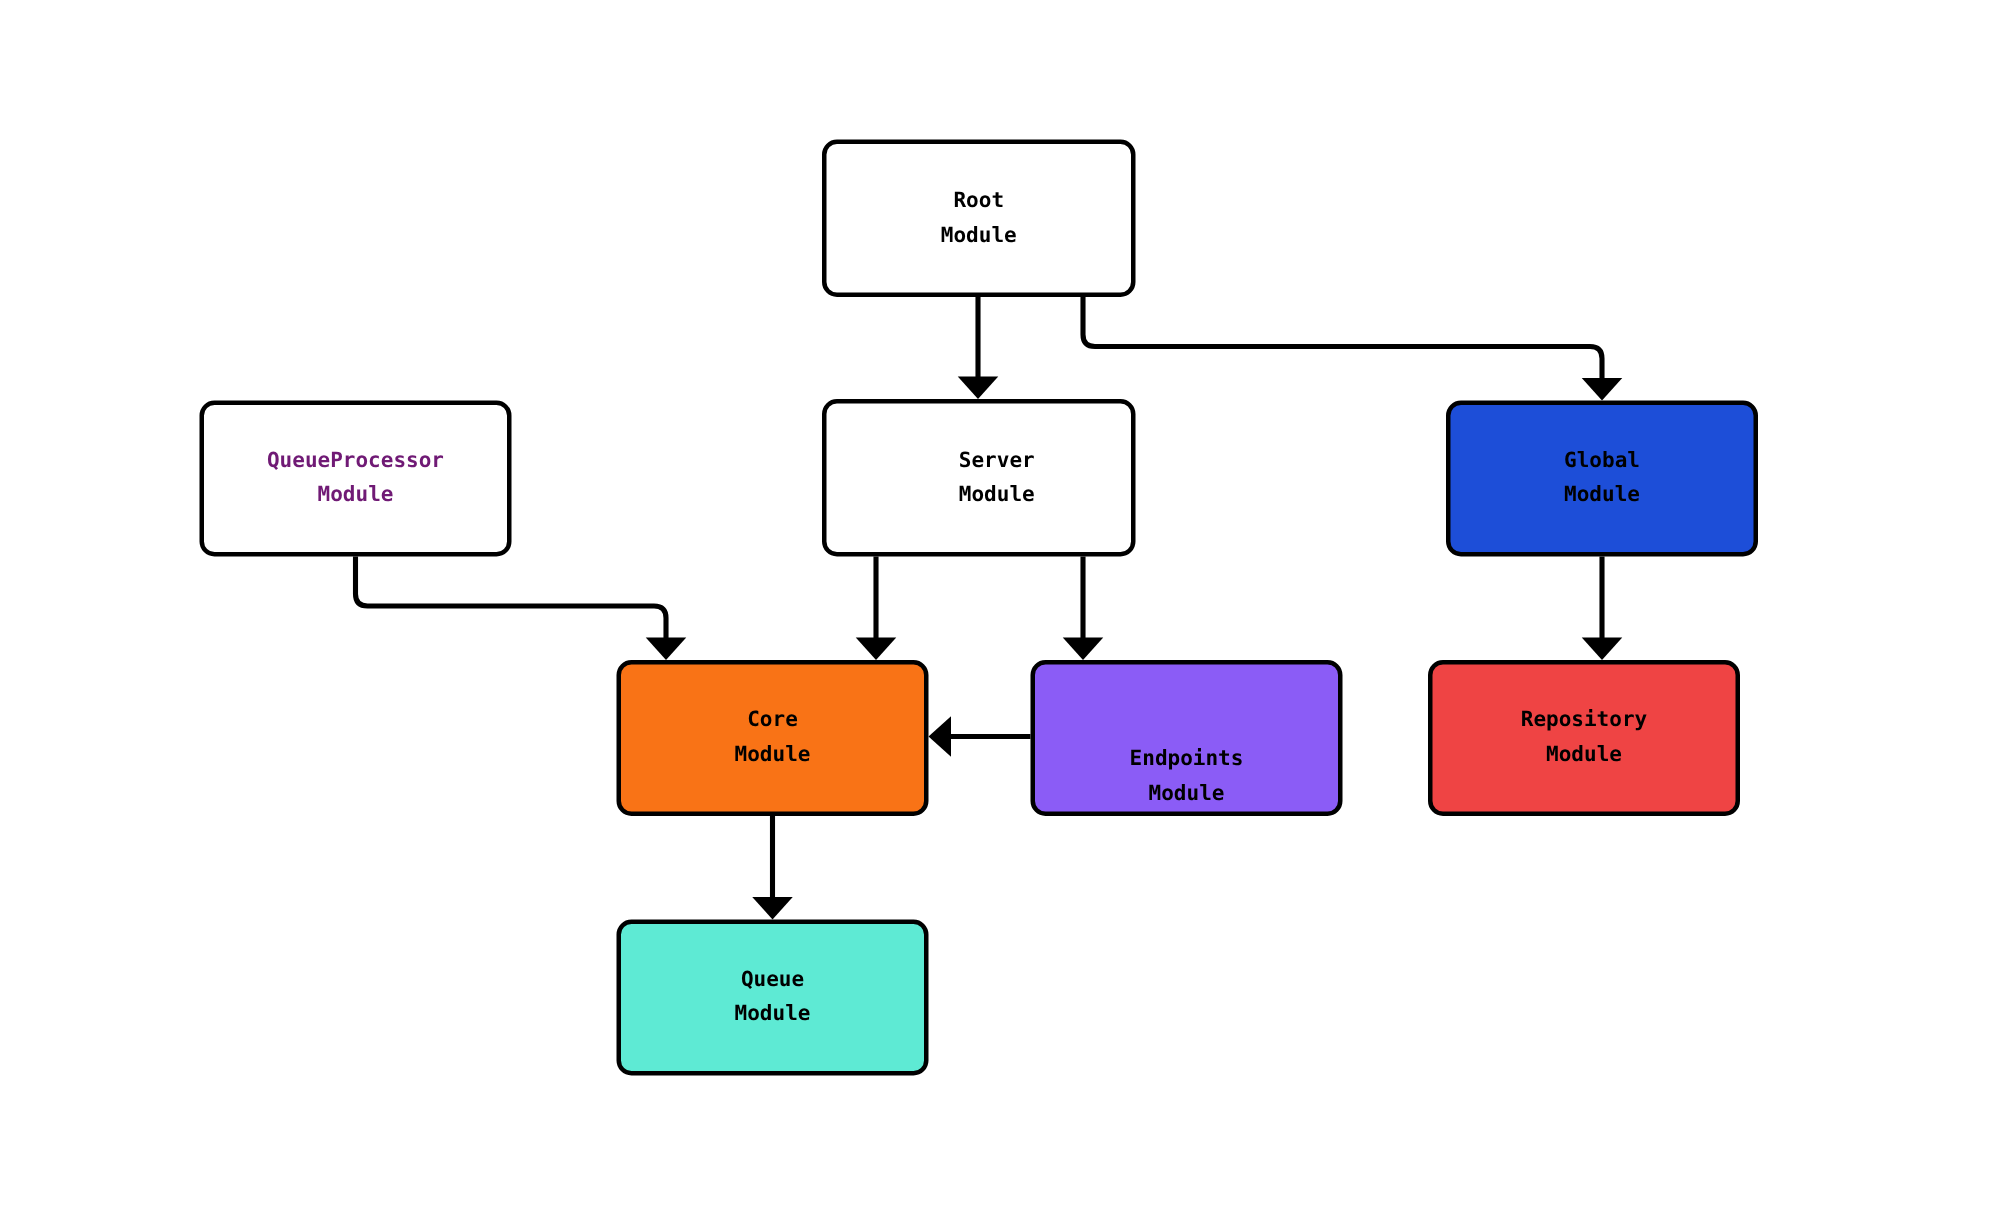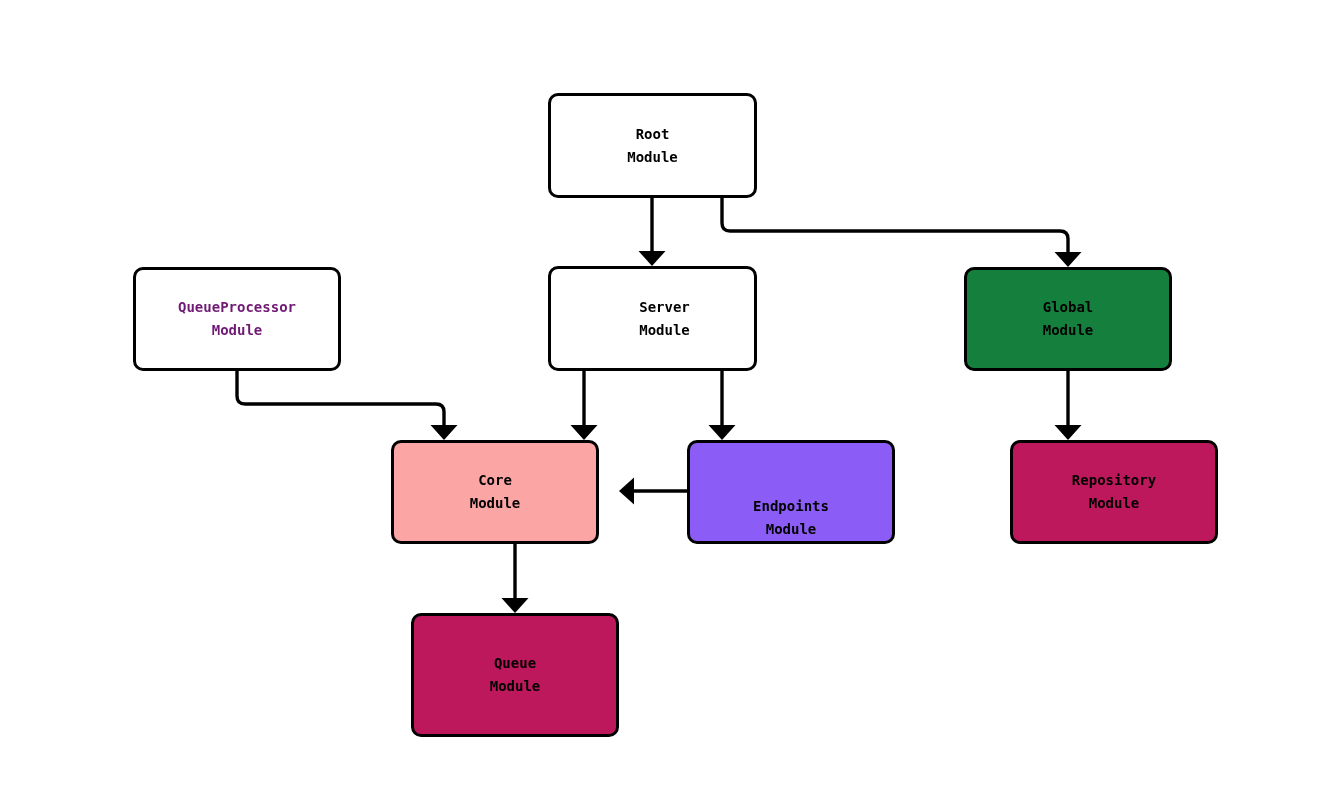--- a/index.html
+++ b/index.html
@@ -72,34 +72,34 @@
         <span class="label-line">Module</span>
       </div>
       <div class="node" style="left: 548px; top: 266px; width: 209px; height: 105px; border-color: rgb(0, 0, 0); background: rgb(255, 255, 255); color: rgb(0, 0, 0); padding-left: 24px;">
         <span class="label-line">Server</span>
         <span class="label-line">Module</span>
       </div>
       <div class="node" style="left: 133px; top: 267px; width: 208px; height: 104px; border-color: rgb(0, 0, 0); background: rgb(255, 255, 255); color: #701a75;">
         <span class="label-line">QueueProcessor</span>
         <span class="label-line">Module</span>
       </div>
-      <div class="node" style="left: 964px; top: 267px; width: 208px; height: 104px; border-color: rgb(0, 0, 0); background: #15803d; color: rgb(0, 0, 0);">
+      <div class="node" style="left: 964px; top: 267px; width: 208px; height: 104px; border-color: rgb(0, 0, 0); background: #1d4ed8; color: rgb(0, 0, 0);">
         <span class="label-line">Global</span>
         <span class="label-line">Module</span>
       </div>
-      <div class="node" style="left: 391px; top: 440px; width: 208px; height: 104px; border-color: rgb(0, 0, 0); background: #fca5a5; color: rgb(0, 0, 0);">
+      <div class="node" style="left: 411px; top: 440px; width: 208px; height: 104px; border-color: rgb(0, 0, 0); background: #f97316; color: rgb(0, 0, 0);">
         <span class="label-line">Core</span>
         <span class="label-line">Module</span>
       </div>
       <div class="node" style="left: 687px; top: 440px; width: 208px; height: 104px; border-color: rgb(0, 0, 0); background: #8b5cf6; color: rgb(0, 0, 0); justify-content: flex-end;">
         <span class="label-line">Endpoints</span>
         <span class="label-line">Module</span>
       </div>
-      <div class="node" style="left: 1010px; top: 440px; width: 208px; height: 104px; border-color: rgb(0, 0, 0); background: #be185d; color: rgb(0, 0, 0);">
+      <div class="node" style="left: 952px; top: 440px; width: 208px; height: 104px; border-color: rgb(0, 0, 0); background: #ef4444; color: rgb(0, 0, 0);">
         <span class="label-line">Repository</span>
         <span class="label-line">Module</span>
       </div>
-      <div class="node" style="left: 411px; top: 613px; width: 208px; height: 124px; border-color: rgb(0, 0, 0); background: #be185d; color: rgb(0, 0, 0);">
+      <div class="node" style="left: 411px; top: 613px; width: 208px; height: 104px; border-color: rgb(0, 0, 0); background: #5eead4; color: rgb(0, 0, 0);">
         <span class="label-line">Queue</span>
         <span class="label-line">Module</span>
       </div>
     </div>
 </div>
 
 </body></html>

